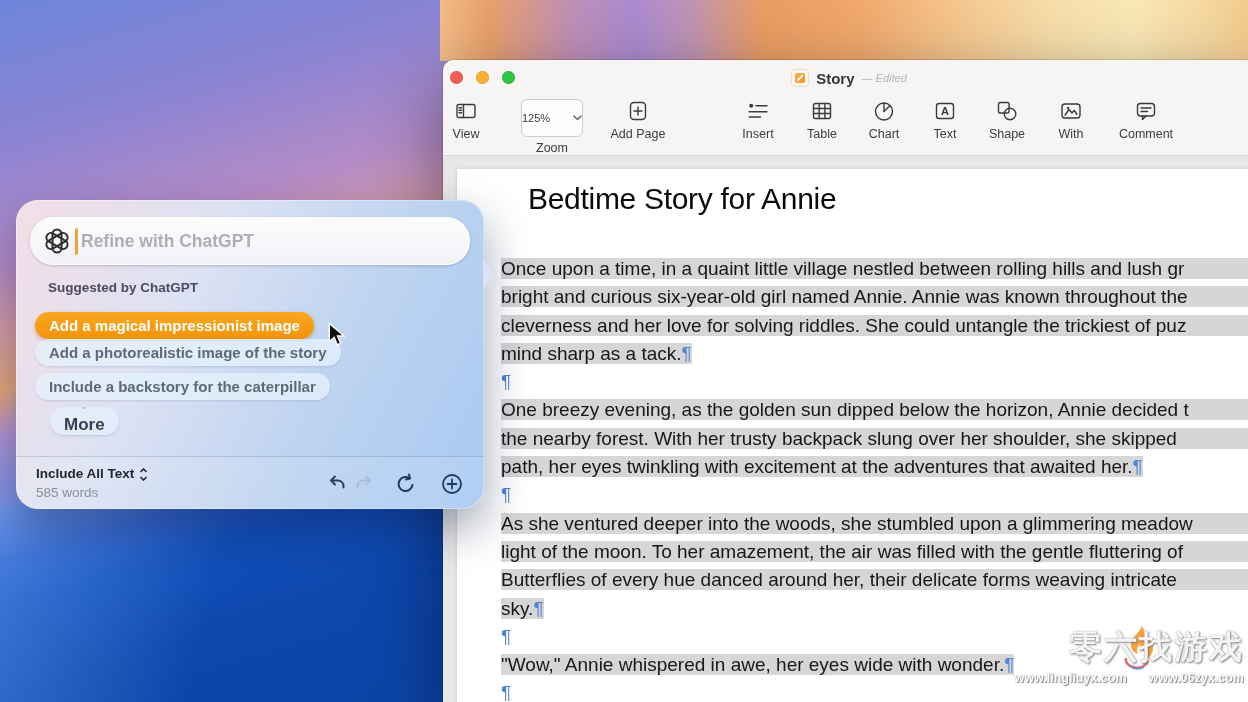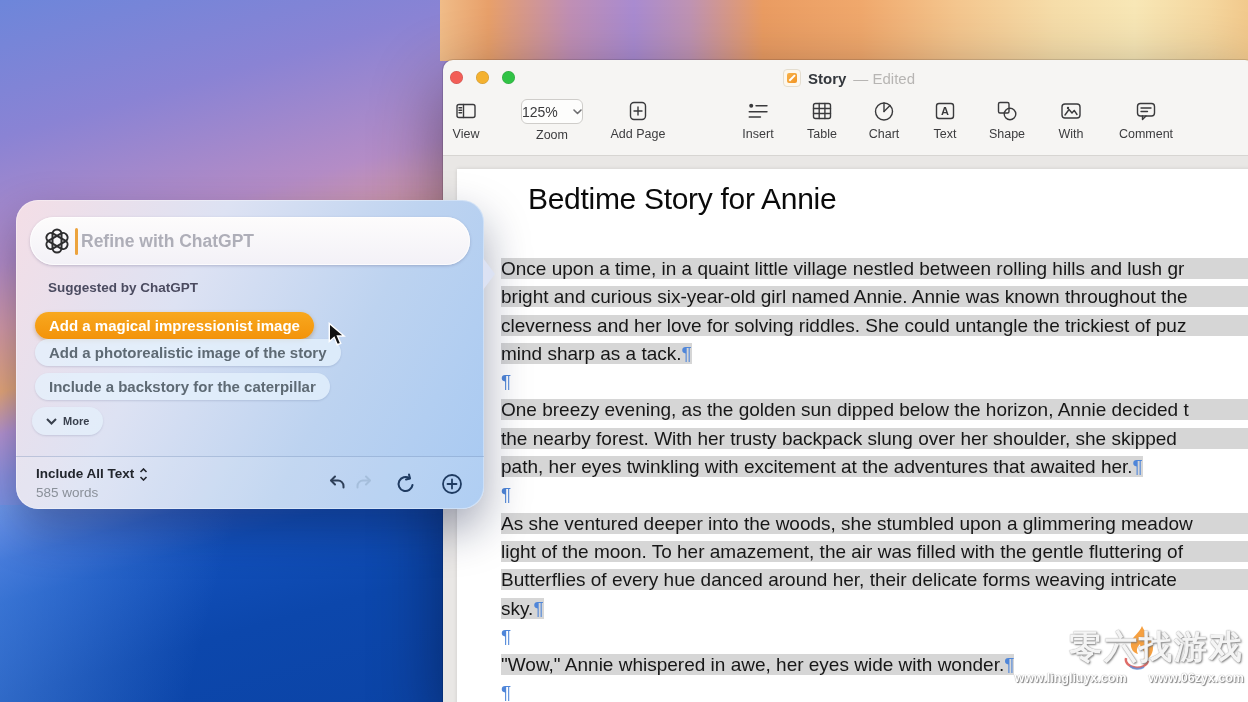--- a/index.html
+++ b/index.html
@@ -32,32 +32,32 @@
   .title-group { position:absolute; left:0; right:0; top:0; height:36px;
     display:flex; align-items:center; justify-content:center; gap:7px; }
   .doc-icon { width:18px; height:18px; border-radius:4px; background:#fdf7ec;
     border:1px solid #e4ddcf; position:relative; }
   .doc-icon i { position:absolute; left:3px; top:3px; width:10px; height:10px;
     border-radius:2px; background:#f5a032;
     background:linear-gradient(135deg,#f7b24a 0%,#f29422 100%); }
   .doc-icon i::after{ content:""; position:absolute; left:1px; top:4px; width:8px; height:1.6px;
     background:#fff; transform:rotate(-45deg); }
   .win-title { font-size:15px; font-weight:700; color:#33373c; }
-  .win-status { font-size:15px; color:#b7b5b3; }
+  .win-status { font-size:11px; color:#b7b5b3;font-style:italic; }
 
   .toolbar { position:absolute; left:0; top:36px; right:0; height:60px;
     border-bottom:1px solid #d7d5d2; }
   .tb-item { position:absolute; top:3px; width:90px; transform:translateX(-50%);
     display:flex; flex-direction:column; align-items:center; cursor:default; }
   .tb-item svg { width:24px; height:24px; stroke:#3a3a3c; fill:none;
     stroke-width:1.4; stroke-linecap:round; stroke-linejoin:round; }
   .tb-label { margin-top:4px; font-size:12.5px; color:#3c3c3e; white-space:nowrap; }
-  .zoom-btn { width:62px; height:25px; border:1px solid #cfcdca; border-radius:6px;
+  .zoom-btn { width:62px; height:38px; border:1px solid #cfcdca; border-radius:6px;
     background:#fdfdfc; display:flex; align-items:center; justify-content:space-between; gap:4px;
-    font-size:14px; color:#3a3a3c; }
+    font-size:11px; color:#3a3a3c; }
   .zoom-btn svg{ width:9px; height:6px; stroke:#6e6e70; stroke-width:1.6; fill:none; }
 
   .content { position:absolute; left:0; top:96px; right:0; bottom:0; background:#e9e7e5; overflow:hidden; }
   .page { position:absolute; left:14px; top:13px; width:820px; height:660px; background:#fff;
     box-shadow:0 0 4px rgba(0,0,0,.12); overflow:hidden; }
   .doc-title { position:absolute; left:60px; top:13px; font-size:30px; font-weight:400;
     color:#0a0a0a; letter-spacing:-.3px; white-space:nowrap;margin-left:11px; }
   .doc-body { position:absolute; left:44px; top:86px; width:900px; font-size:19px;
     line-height:28.3px; color:#171717; }
   .line { white-space:pre; height:28.3px; }
@@ -85,24 +85,24 @@
 
   .suggested-label { position:absolute; left:32px; top:80px; font-size:13.5px;
     font-weight:700; color:#4b4b60; }
   .pill { position:absolute; left:19px; height:27px; border-radius:13.5px;
     display:inline-flex; align-items:center; padding:0 14px; font-size:15px; font-weight:700;
     color:#5e6a74; background:rgba(228,241,252,.78);
     box-shadow:0 1px 2px rgba(60,80,120,.18); white-space:nowrap; cursor:pointer; }
   .pill.m-active { color:#fff; background:linear-gradient(180deg,#f8a81f,#f3930a);
     box-shadow:0 2px 4px rgba(150,90,0,.35); }
   .pill.p-0 { top:112px; } .pill.p-1 { top:139px; } .pill.p-2 { top:173px; }
-  .more-pill { position:absolute; left:16px; top:207px; height:28px; border-radius:14px;
-    display:inline-flex; align-items:center; gap:6px; padding:0 14px; font-size:11px;
+  .more-pill { position:absolute; left:34px; top:207px; height:28px; border-radius:14px;
+    display:inline-flex; align-items:center; gap:6px; padding:0 14px; font-size:17px;
     font-weight:700; color:#39404d; background:rgba(228,241,252,.68);
-    box-shadow:0 1px 2px rgba(60,80,120,.18); cursor:pointer; }
+    box-shadow:0 1px 2px rgba(60,80,120,.18); cursor:pointer;flex-direction:column; }
   .more-pill svg { width:11px; height:7px; stroke:#39404d; stroke-width:2; fill:none; }
 
   .ai-footer { position:absolute; left:0; right:0; top:256px; bottom:0;
     border-top:1px solid rgba(80,110,160,.28); border-radius:0 0 22px 22px;
     background:rgba(255,255,255,.10); }
   .scope { position:absolute; left:20px; top:9px; display:flex; align-items:flex-end; gap:5px;
     font-size:13.5px; font-weight:600; color:#22262d; cursor:pointer; }
   .scope svg { width:9px; height:13px; stroke:#22262d; stroke-width:1.6; fill:none; }
   .word-count { position:absolute; left:20px; top:28px; font-size:13.5px; color:#8a9099; }
   .ft-icon { position:absolute; top:14px; width:26px; height:26px; cursor:pointer; }

